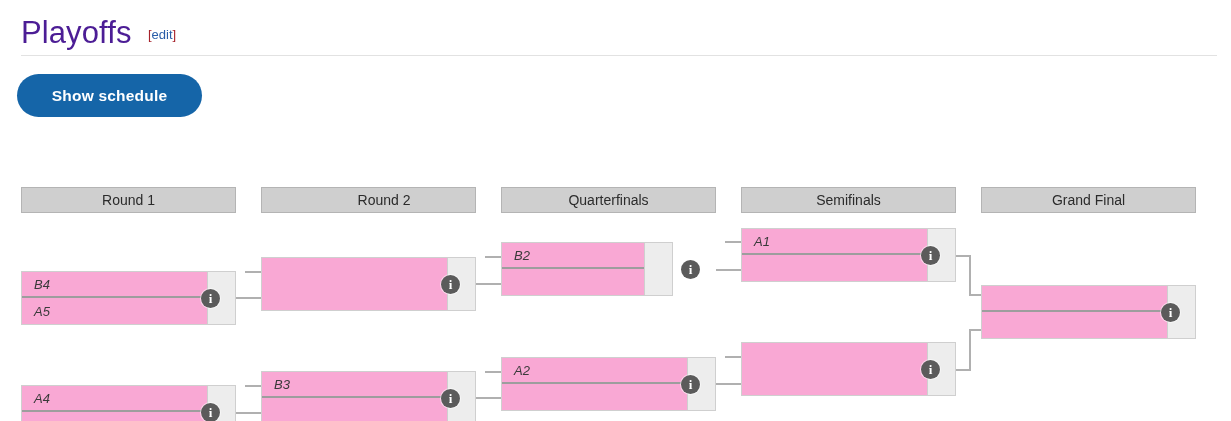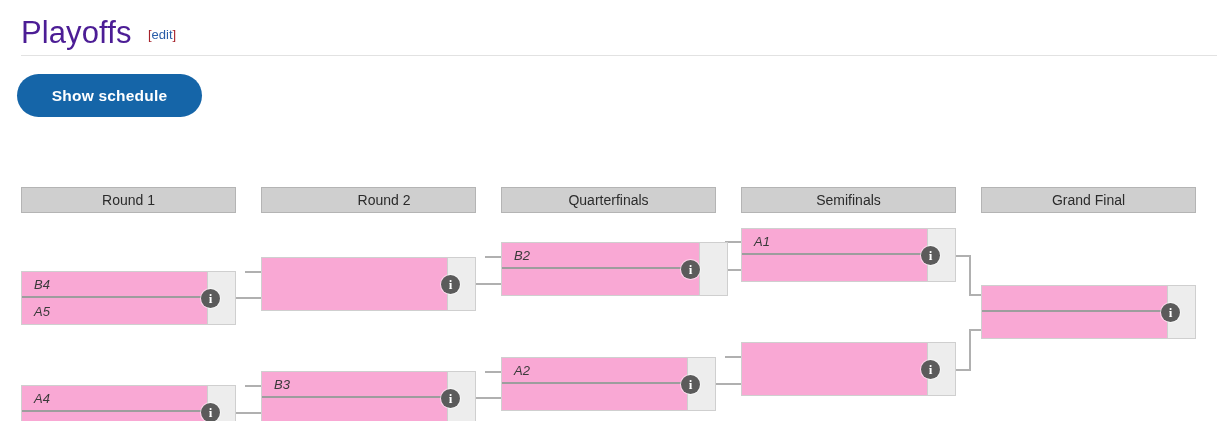--- a/index.html
+++ b/index.html
@@ -169,21 +169,21 @@
     <div class="opp top">
       <span>B3</span>
     </div>
     <div class="opp bottom">
       <span></span>
     </div>
     <div class="scorecol"></div>
     <div class="info-icon" style="left:179px;top:17px;">i</div>
   </div>
 
-  <div class="match" style="left:501px;top:198px;width:227px;height:54px;">
+  <div class="match" style="left:501px;top:198px;width:172px;height:54px;">
     <div class="opp top">
       <span>B2</span>
     </div>
     <div class="opp bottom">
       <span></span>
     </div>
     <div class="scorecol"></div>
     <div class="info-icon" style="left:179px;top:17px;">i</div>
   </div>
 

